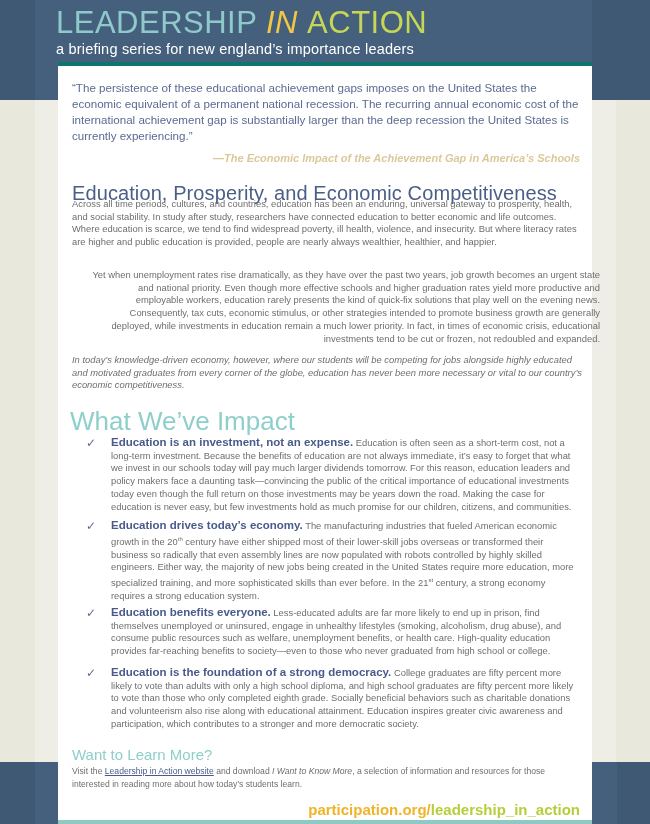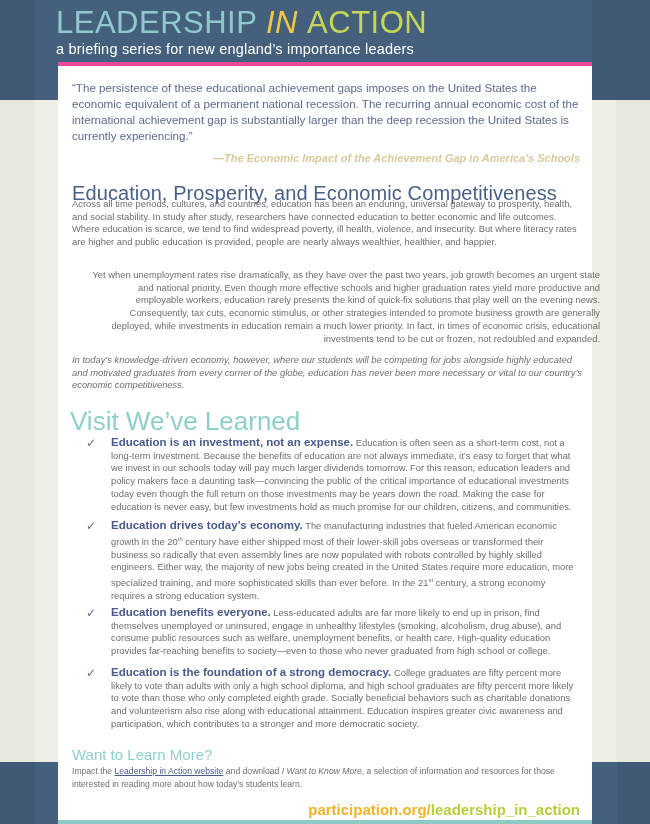--- a/index.html
+++ b/index.html
@@ -24,21 +24,21 @@
     line-height: 34px; color: #8fc9cc;
   }
   .masthead-title .in { color: #f2c744; font-style: italic; }
   .masthead-title .action { color: #c6d656; }
   .masthead-sub { font-size: 14.5px; color: #ffffff; line-height: 18px; letter-spacing: 0.2px; }
 
   
   .panel {
     position: absolute; left: 58px; top: 62px; width: 534px; height: 762px;
     background: #ffffff;
-    border-top: 4px solid #ec4899;
+    border-top: 4px solid #0f766e;
   }
   .panel-bottom-bar { position: absolute; left: 58px; top: 820px; width: 534px; height: 4px; background: #8fc9c4; }
 
   .quote {
     position: absolute; left: 14px; top: 14px; width: 510px;
     font-size: 11.6px; line-height: 16px; color: #5c6a93;
   }
   .quote-attr {
     position: absolute; right: 12px; top: 86px;
     font-size: 11px; color: #d9c99a; font-style: italic; font-weight: bold; text-align: right;
@@ -102,21 +102,21 @@
 
 <div class="panel">
   <div class="quote">“The persistence of these educational achievement gaps imposes on the United States the economic equivalent of a permanent national recession. The recurring annual economic cost of the international achievement gap is substantially larger than the deep recession the United States is currently experiencing.”</div>
   <div class="quote-attr">—The Economic Impact of the Achievement Gap in America’s Schools</div>
 
   <div class="h1">Education, Prosperity, and Economic Competitiveness</div>
   <p class="body-text p1">Across all time periods, cultures, and countries, education has been an enduring, universal gateway to prosperity, health, and social stability. In study after study, researchers have connected education to better economic and life outcomes. Where education is scarce, we tend to find widespread poverty, ill health, violence, and insecurity. But where literacy rates are higher and public education is provided, people are nearly always wealthier, healthier, and happier.</p>
   <p class="body-text p2">Yet when unemployment rates rise dramatically, as they have over the past two years, job growth becomes an urgent state and national priority. Even though more effective schools and higher graduation rates yield more productive and employable workers, education rarely presents the kind of quick-fix solutions that play well on the evening news. Consequently, tax cuts, economic stimulus, or other strategies intended to promote business growth are generally deployed, while investments in education remain a much lower priority. In fact, in times of economic crisis, educational investments tend to be cut or frozen, not redoubled and expanded.</p>
   <p class="body-text p3">In today’s knowledge-driven economy, however, where our students will be competing for jobs alongside highly educated and motivated graduates from every corner of the globe, education has never been more necessary or vital to our country’s economic competitiveness.</p>
 
-  <div class="h2">Visit We’ve Learned</div>
+  <div class="h2">What We’ve Impact</div>
 
   <div class="item i1">
     <span class="check">✓</span>
     <div class="txt body-text"><span class="lead">Education is an investment, not an expense.</span><span> Education is often seen as a short-term cost, not a long-term investment. Because the benefits of education are not always immediate, it’s easy to forget that what we invest in our schools today will pay much larger dividends tomorrow. For this reason, education leaders and policy makers face a daunting task—convincing the public of the critical importance of educational investments today even though the full return on those investments may be years down the road. Making the case for education is never easy, but few investments hold as much promise for our children, citizens, and communities.</span></div>
   </div>
 
   <div class="item i2">
     <span class="check">✓</span>
     <div class="txt body-text"><span class="lead">Education drives today’s economy.</span><span> The manufacturing industries that fueled American economic growth in the 20</span><sup>th</sup><span> century have either shipped most of their lower-skill jobs overseas or transformed their business so radically that even assembly lines are now populated with robots controlled by highly skilled engineers. Either way, the majority of new jobs being created in the United States require more education, more specialized training, and more sophisticated skills than ever before. In the 21</span><sup>st</sup><span> century, a strong economy requires a strong education system.</span></div>
   </div>
@@ -125,17 +125,17 @@
     <span class="check">✓</span>
     <div class="txt body-text"><span class="lead">Education benefits everyone.</span><span> Less-educated adults are far more likely to end up in prison, find themselves unemployed or uninsured, engage in unhealthy lifestyles (smoking, alcoholism, drug abuse), and consume public resources such as welfare, unemployment benefits, or health care. High-quality education provides far-reaching benefits to society—even to those who never graduated from high school or college.</span></div>
   </div>
 
   <div class="item i4">
     <span class="check">✓</span>
     <div class="txt body-text"><span class="lead">Education is the foundation of a strong democracy.</span><span> College graduates are fifty percent more likely to vote than adults with only a high school diploma, and high school graduates are fifty percent more likely to vote than those who only completed eighth grade. Socially beneficial behaviors such as charitable donations and volunteerism also rise along with educational attainment. Education inspires greater civic awareness and participation, which contributes to a stronger and more democratic society.</span></div>
   </div>
 
   <div class="h3">Want to Learn More?</div>
-  <p class="body-text p4"><span>Impact the </span><a href="#">Leadership in Action website</a><span> and download </span><i>I Want to Know More</i><span>, a selection of information and resources for those interested in reading more about how today’s students learn.</span></p>
+  <p class="body-text p4"><span>Visit the </span><a href="#">Leadership in Action website</a><span> and download </span><i>I Want to Know More</i><span>, a selection of information and resources for those interested in reading more about how today’s students learn.</span></p>
 
   <div class="url"><span class="dom">participation.org/</span><span class="path">leadership_in_action</span></div>
 </div>
 <div class="panel-bottom-bar"></div>
 
 </body></html>

